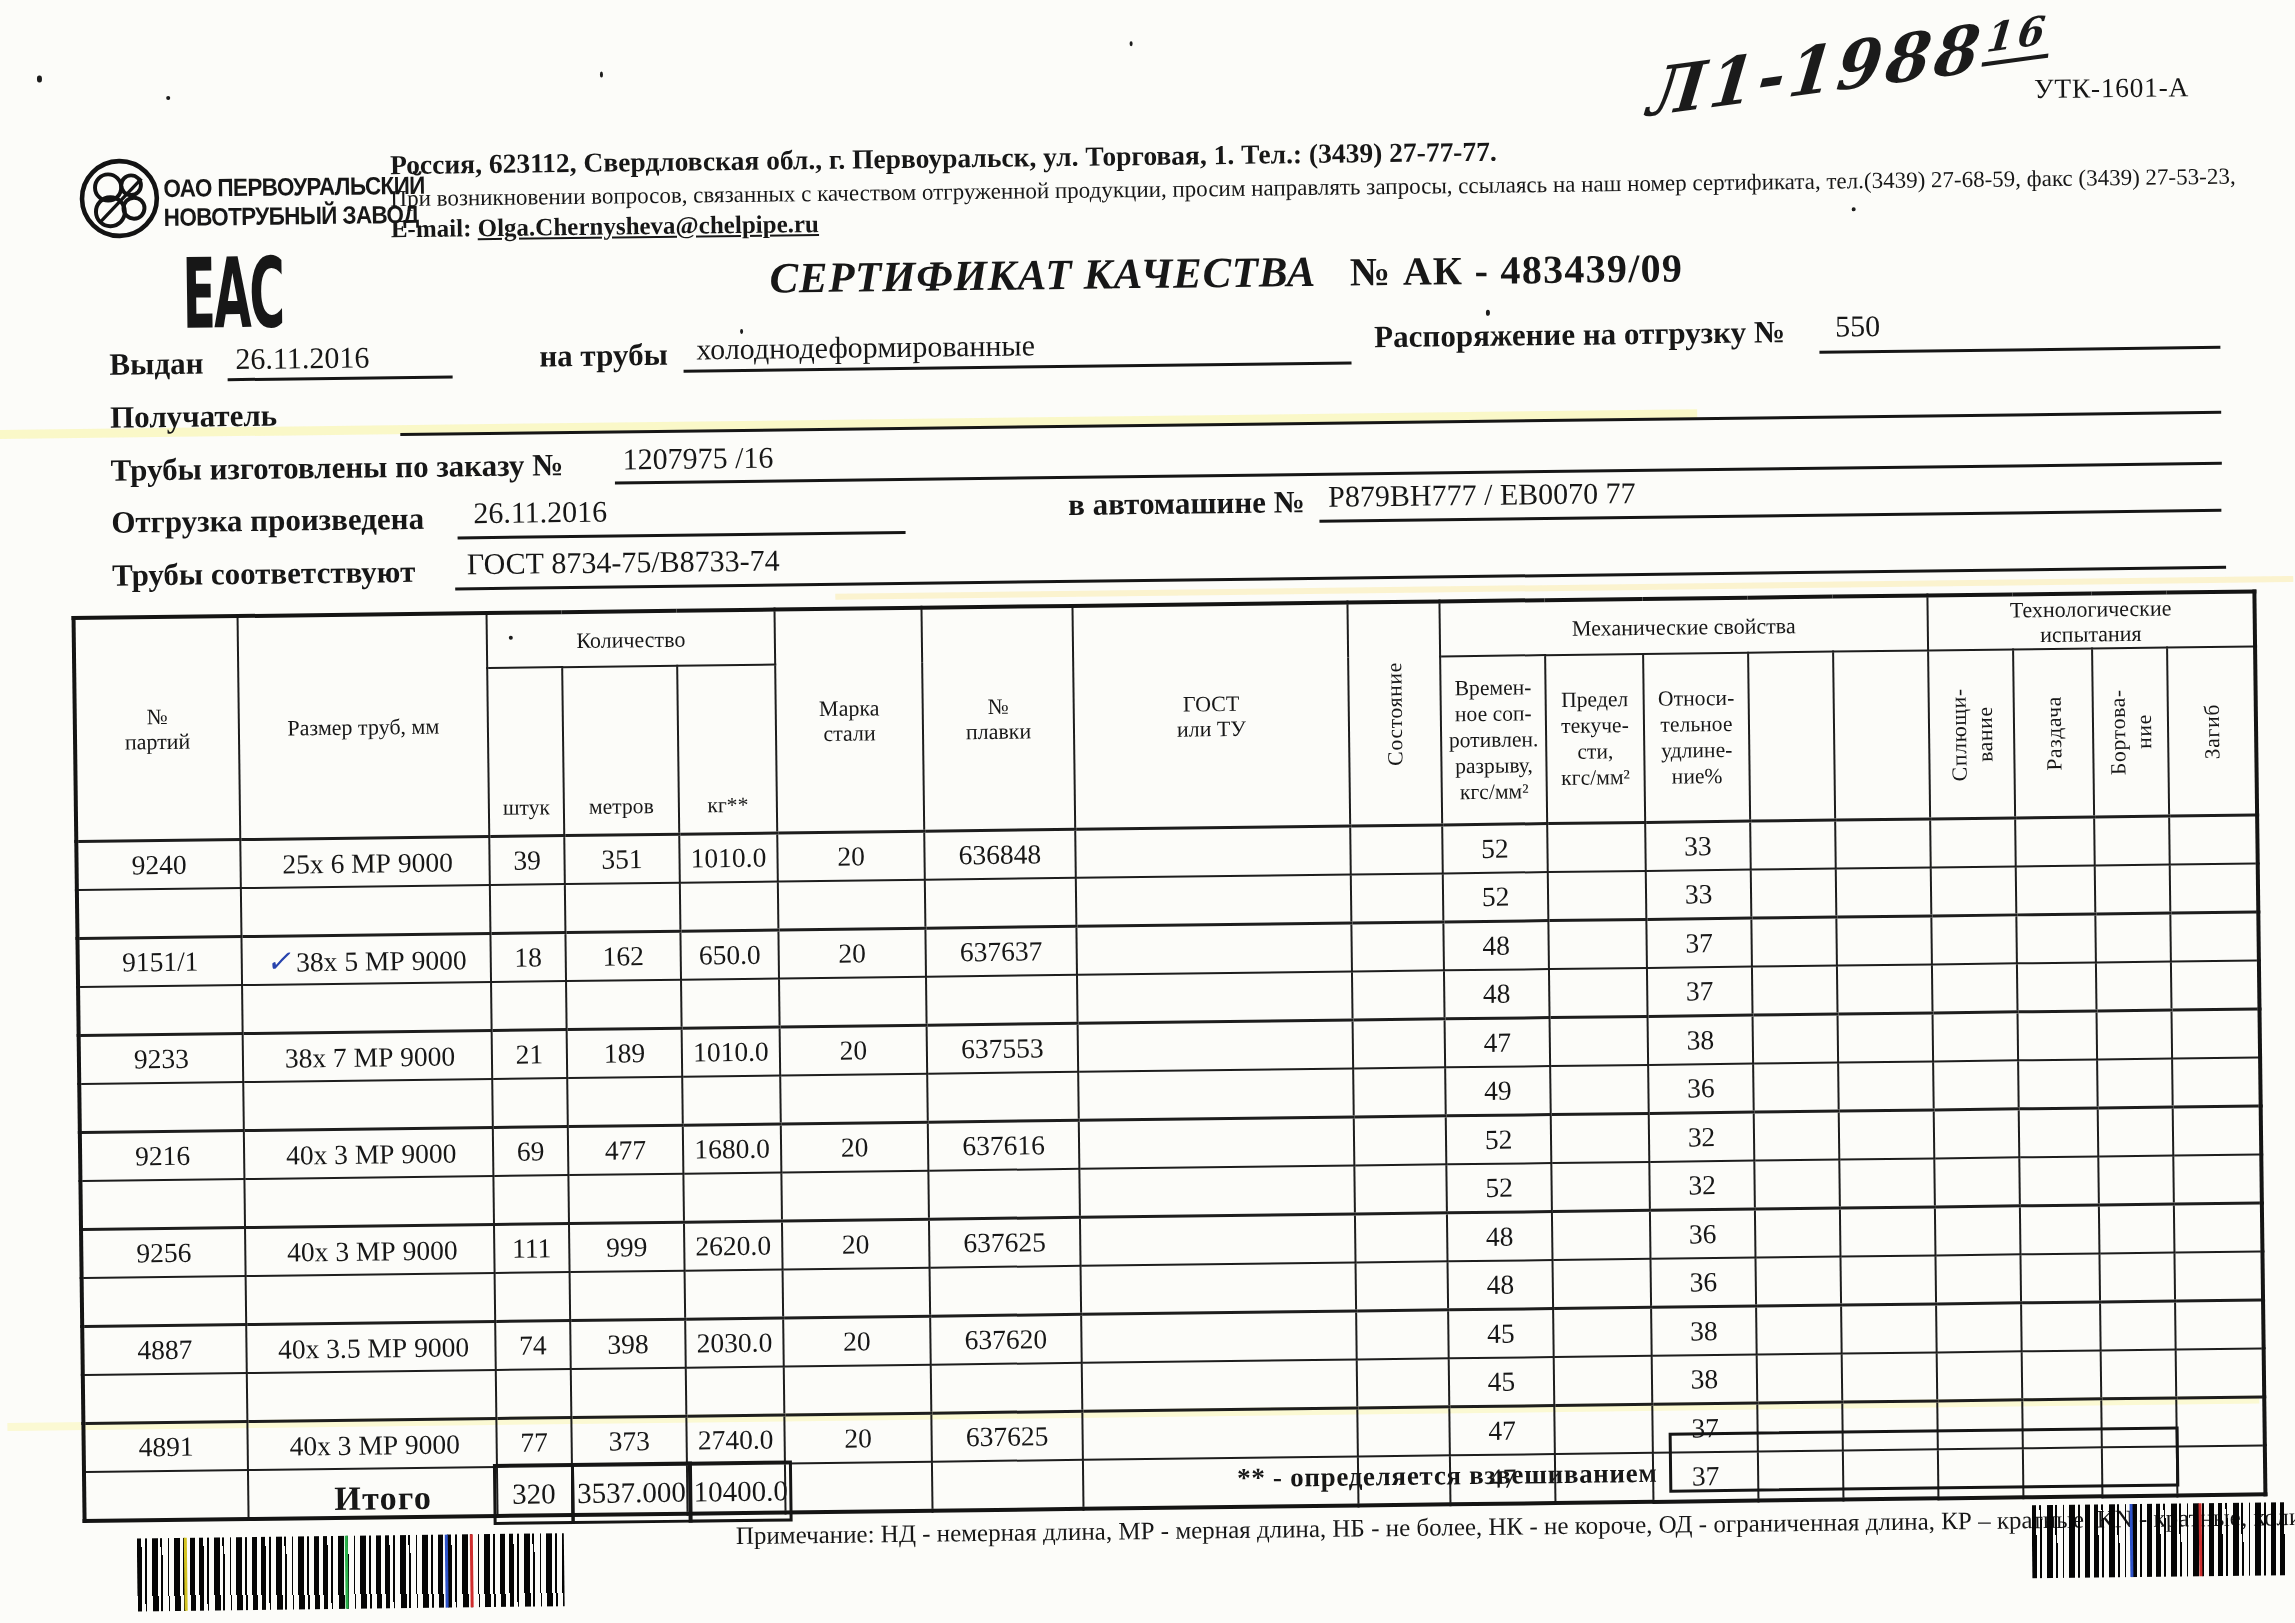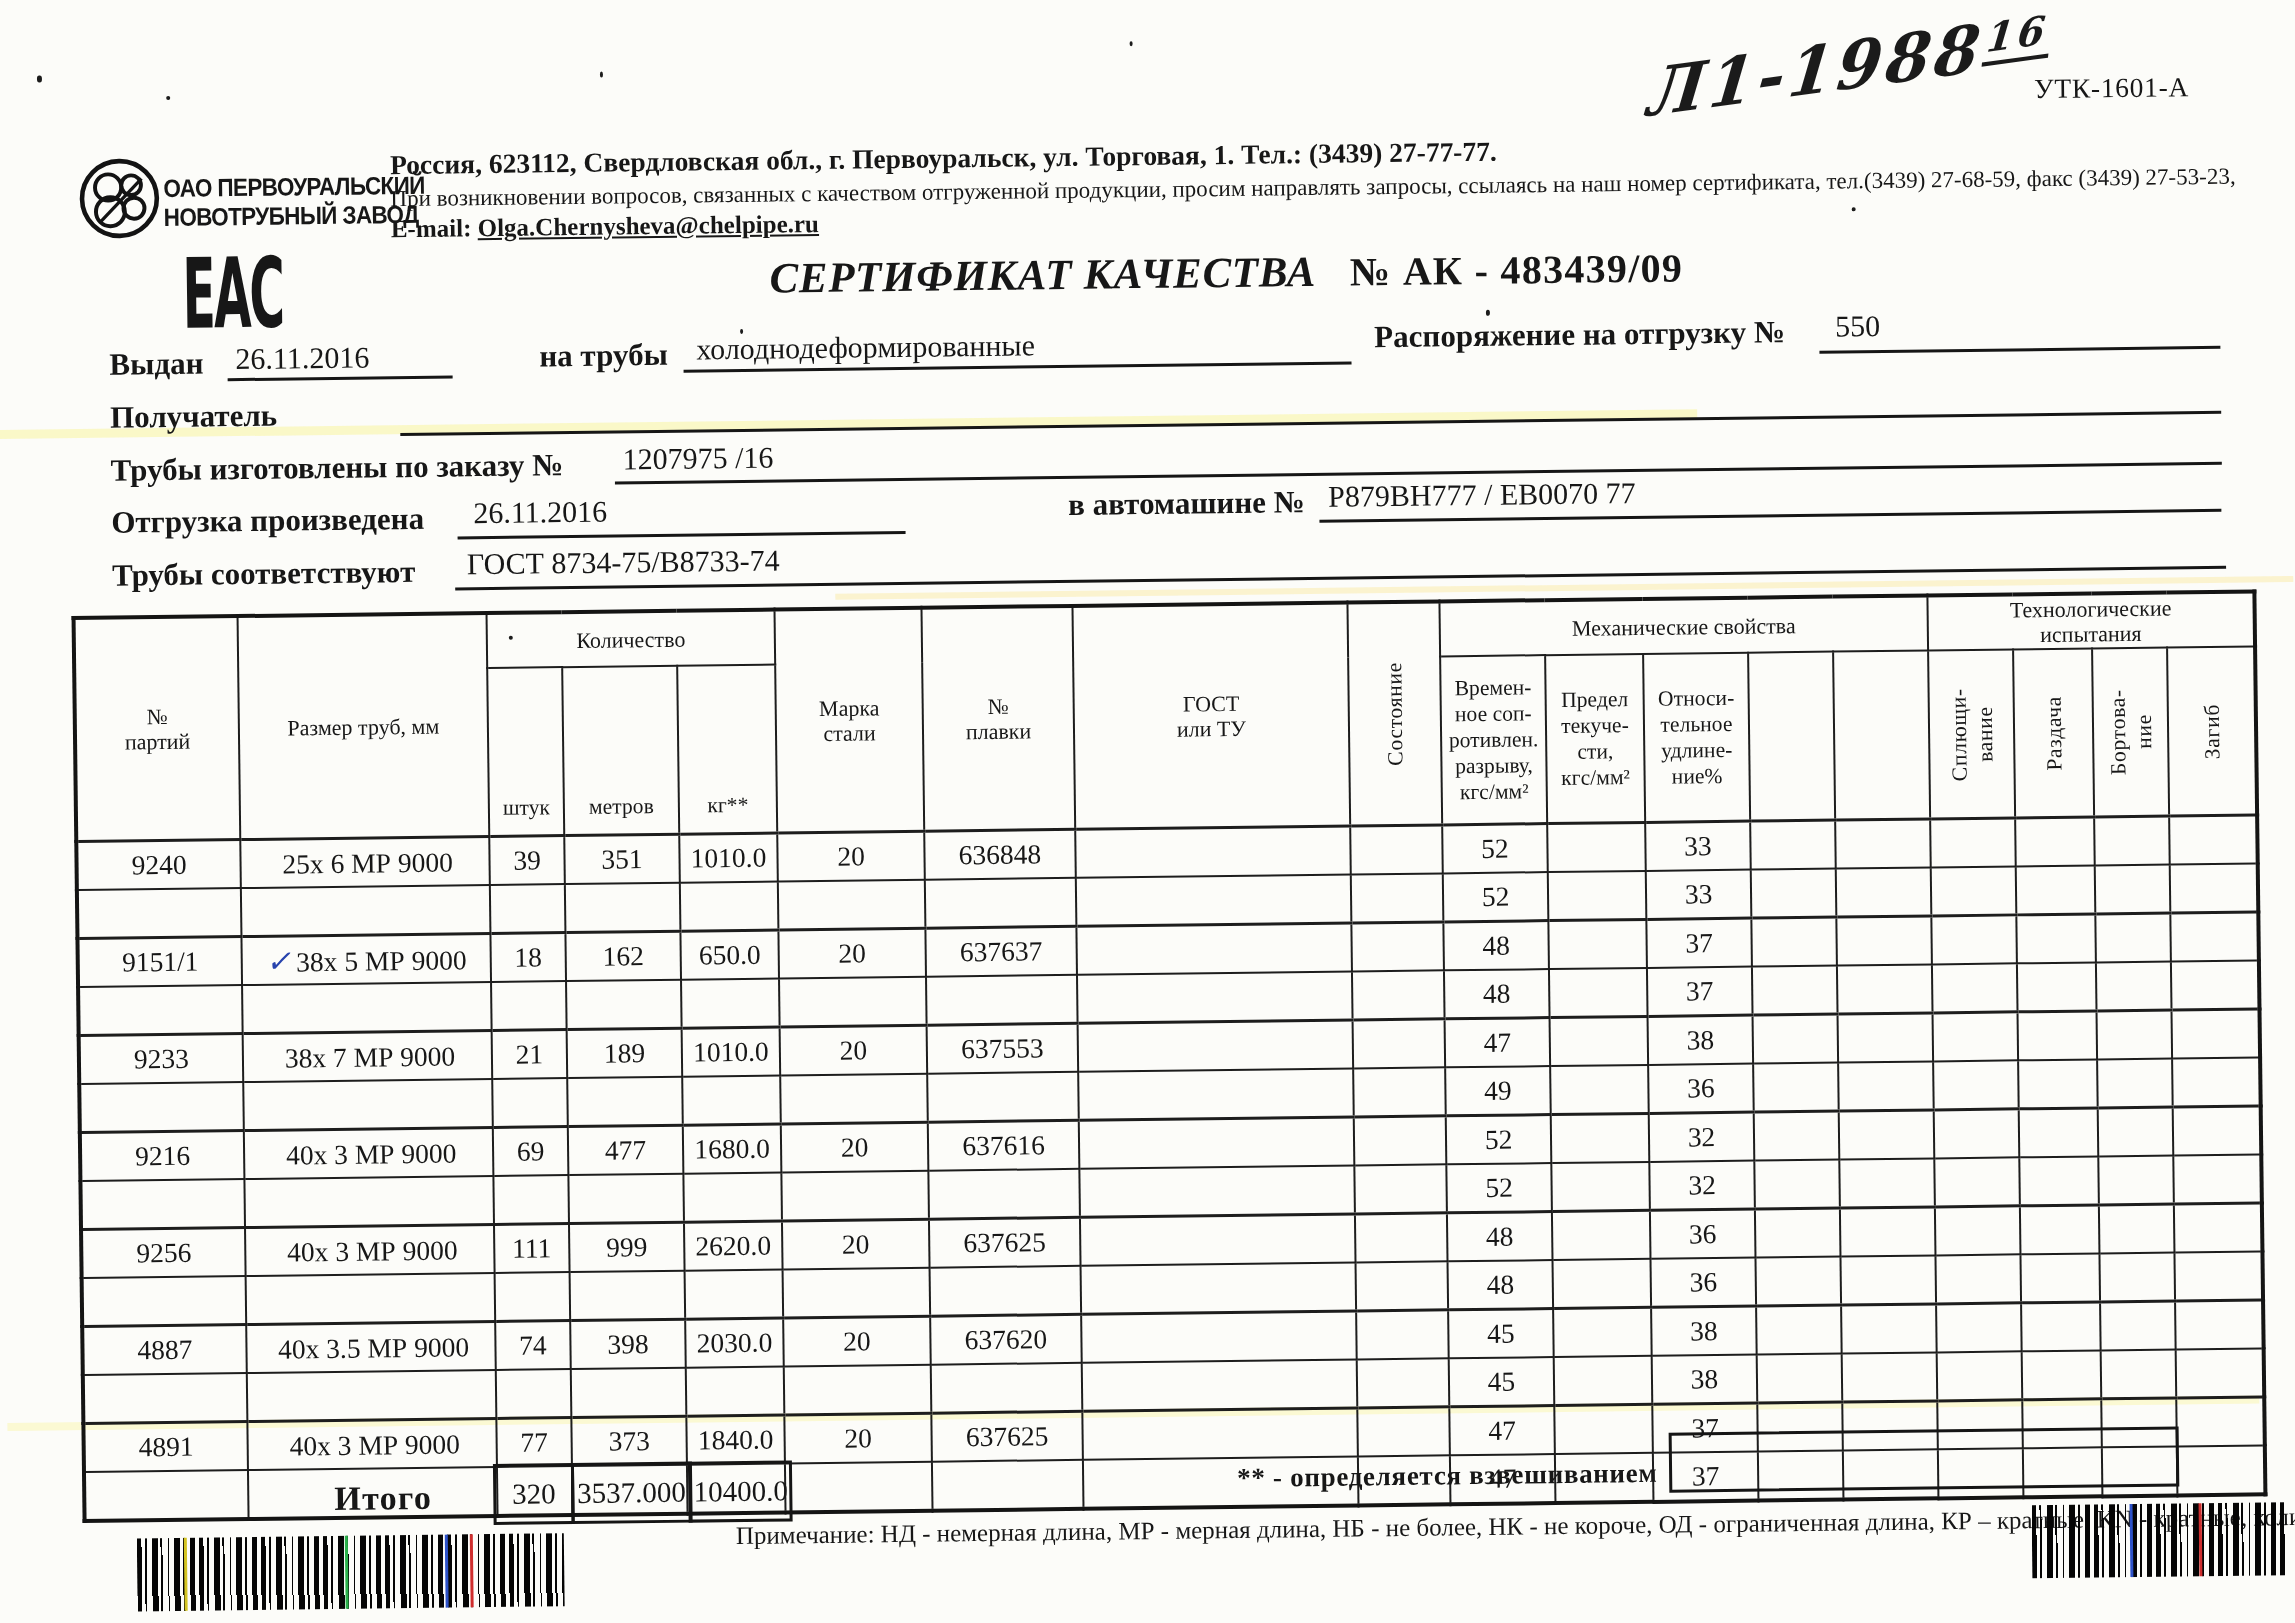--- a/index.html
+++ b/index.html
@@ -479,21 +479,21 @@
             <td></td>
         <td></td>
             <td></td>
       </tr>
 
       <tr class="body-r pb">
         <td>4891</td>
         <td><span class="chk"></span><span>40х 3 МР 9000</span></td>
         <td>77</td>
         <td>373</td>
-        <td>1840.0</td>
+        <td>2740.0</td>
         <td>20</td>
         <td>637625</td>
         <td></td>
             <td></td>
         <td>47</td>
         <td></td>
         <td>37</td>
         <td></td>
             <td></td>
         <td></td>

